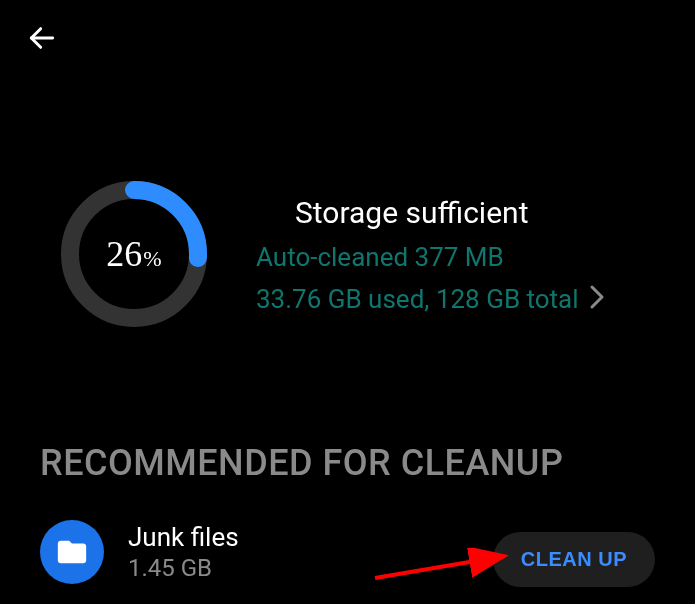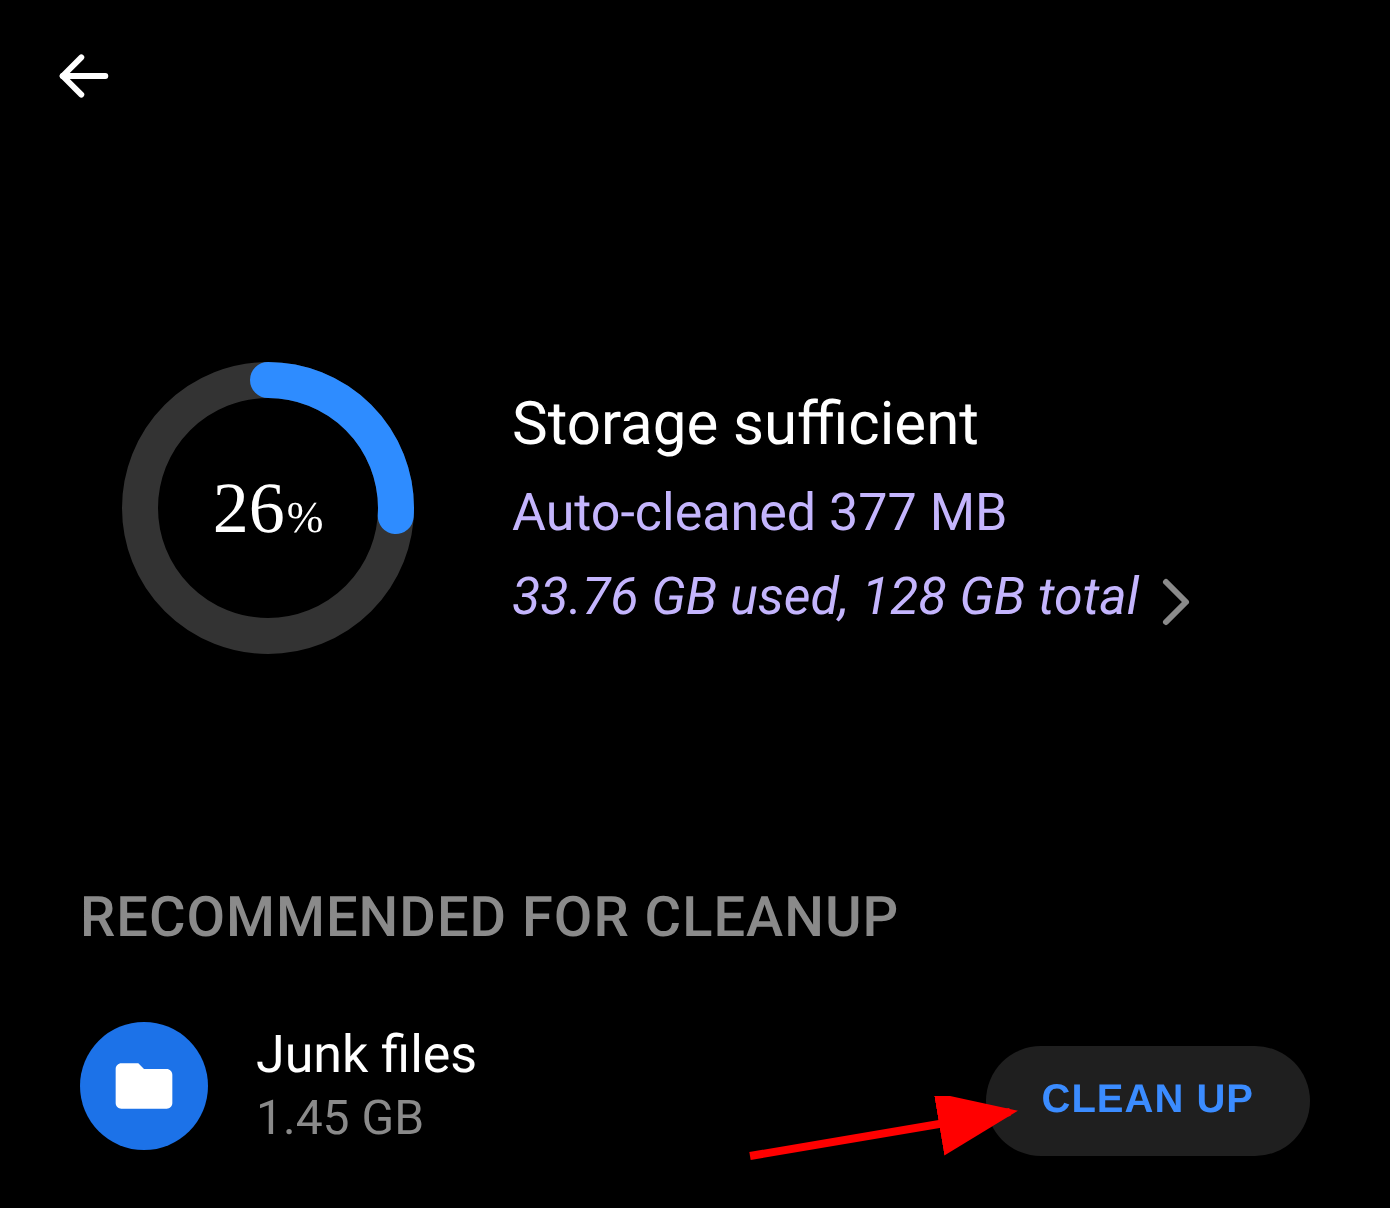--- a/index.html
+++ b/index.html
@@ -67,39 +67,39 @@
     }
     .storage-info {
       display: flex;
       flex-direction: column;
       gap: 12px;
     }
     .storage-status {
       font-size: 30px;
       font-weight: 400;
       color: #ffffff;
+      margin-left: 39px;
     }
     .storage-sub {
       font-size: 26px;
-      color: #c4b5fd;
+      color: #0f766e;
       font-weight: 400;
     }
     .storage-detail-row {
       display: flex;
-      align-items: flex-end;
+      align-items: flex-start;
       gap: 10px;
-      font-style: italic;
     }
     .chevron {
       display: flex;
       align-items: center;
     }
     .section-header {
       padding: 70px 40px 20px 40px;
-      font-size: 28px;
+      font-size: 36px;
       font-weight: 500;
       color: #8a8a8a;
       letter-spacing: 0.5px;
     }
     .cleanup-item {
       display: flex;
       align-items: center;
       padding: 12px 40px;
       gap: 24px;
     }

